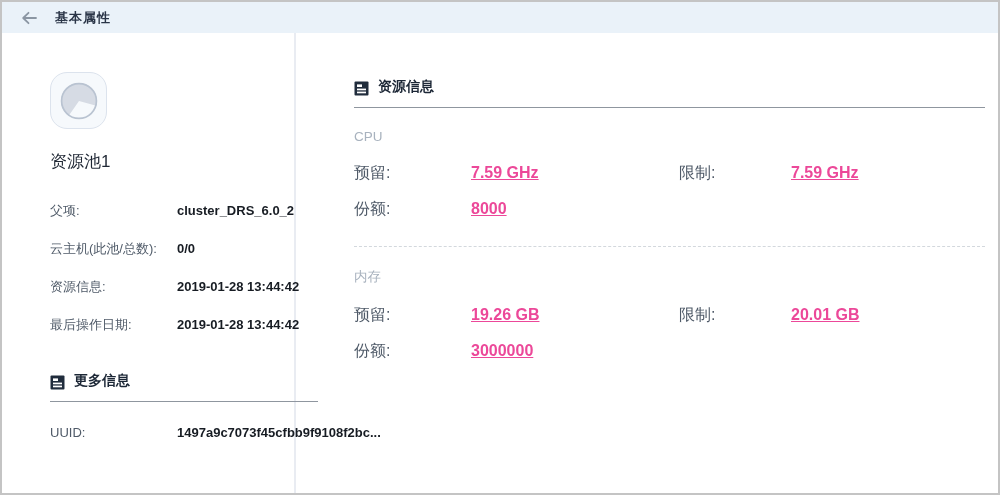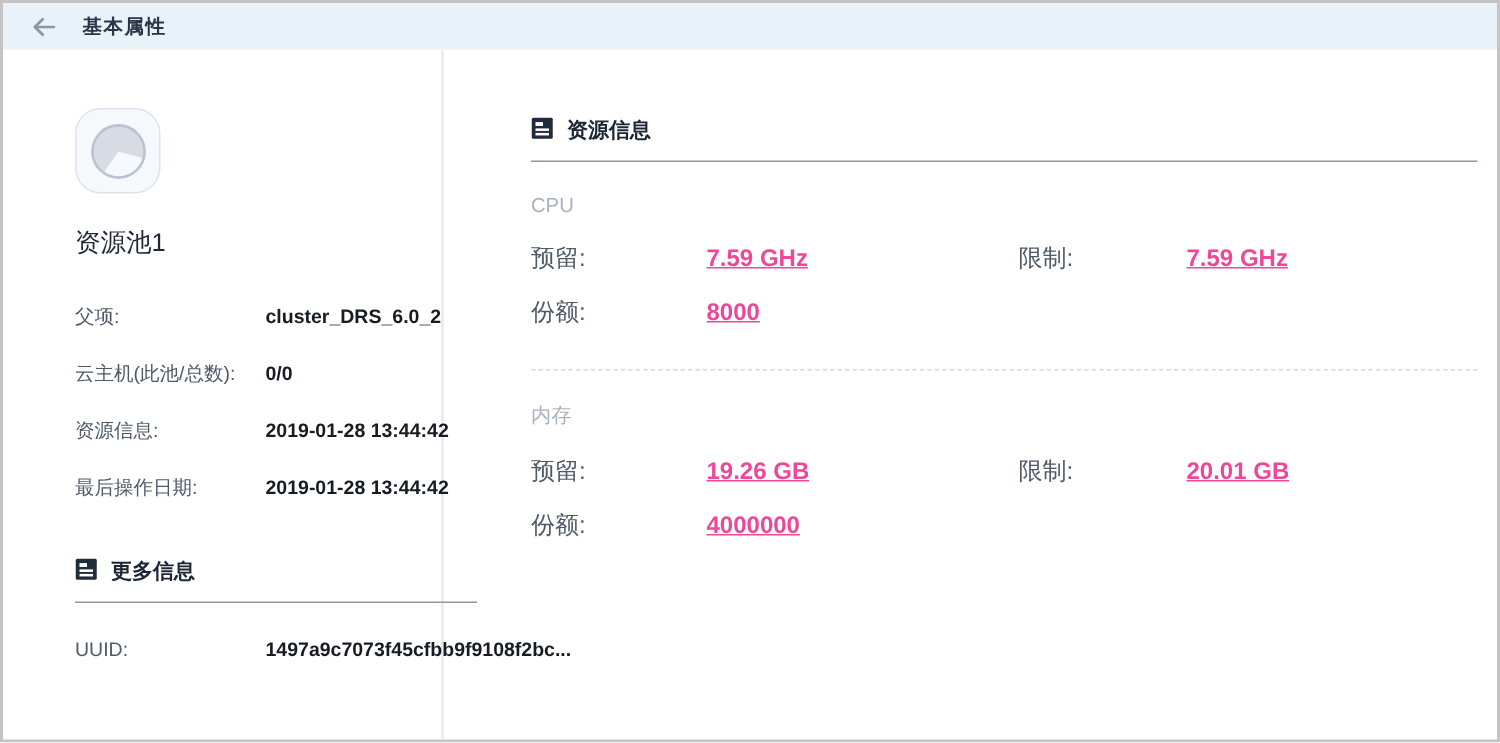--- a/index.html
+++ b/index.html
@@ -21,21 +21,21 @@
 
   .pool-icon{
     width:57px;height:57px;margin:39px 0 0 48px;box-sizing:border-box;
     border:1.5px solid #dce3ed;border-radius:17px;background:#f6f9fc;
     display:flex;align-items:center;justify-content:center;
   }
   .pool-name{margin:21px 0 0 48px;font-size:17px;color:#1f2734;font-weight:500;}
 
   .section{width:268px;margin-left:48px;}
   .sec-head{
-    display:flex;align-items:flex-start;gap:9px;
+    display:flex;align-items:flex-end;gap:9px;
     padding-bottom:11px;border-bottom:1px solid #8f969f;
   }
   .sec-title{font-size:14px;font-weight:bold;color:#1c2736;}
   .mt30{margin-top:30px;} .mt40{margin-top:40px;} .mt45{margin-top:45px;}
 
   .field{display:flex;margin-top:23px;font-size:13px;line-height:15px;}
   .field .lbl{width:127px;flex:0 0 127px;color:#4f5a68;}
   .field .val{color:#171c23;font-weight:bold;white-space:nowrap;}
 
   .res-section-label{margin-top:21px;font-size:13.5px;color:#a8b2be;}
@@ -141,20 +141,20 @@
 
       <div class="res-section-label">内存</div>
       <div class="res-row">
         <span class="lbl">预留:</span>
         <span class="val">19.26 GB</span>
         <span class="lbl">限制:</span>
         <span class="val">20.01 GB</span>
       </div>
       <div class="res-row">
         <span class="lbl">份额:</span>
-        <span class="val">4000000</span>
+        <span class="val">3000000</span>
         <span></span>
           <span></span>
       </div>
 
     </div>
   </div>
 </div>
 
 </body></html>

